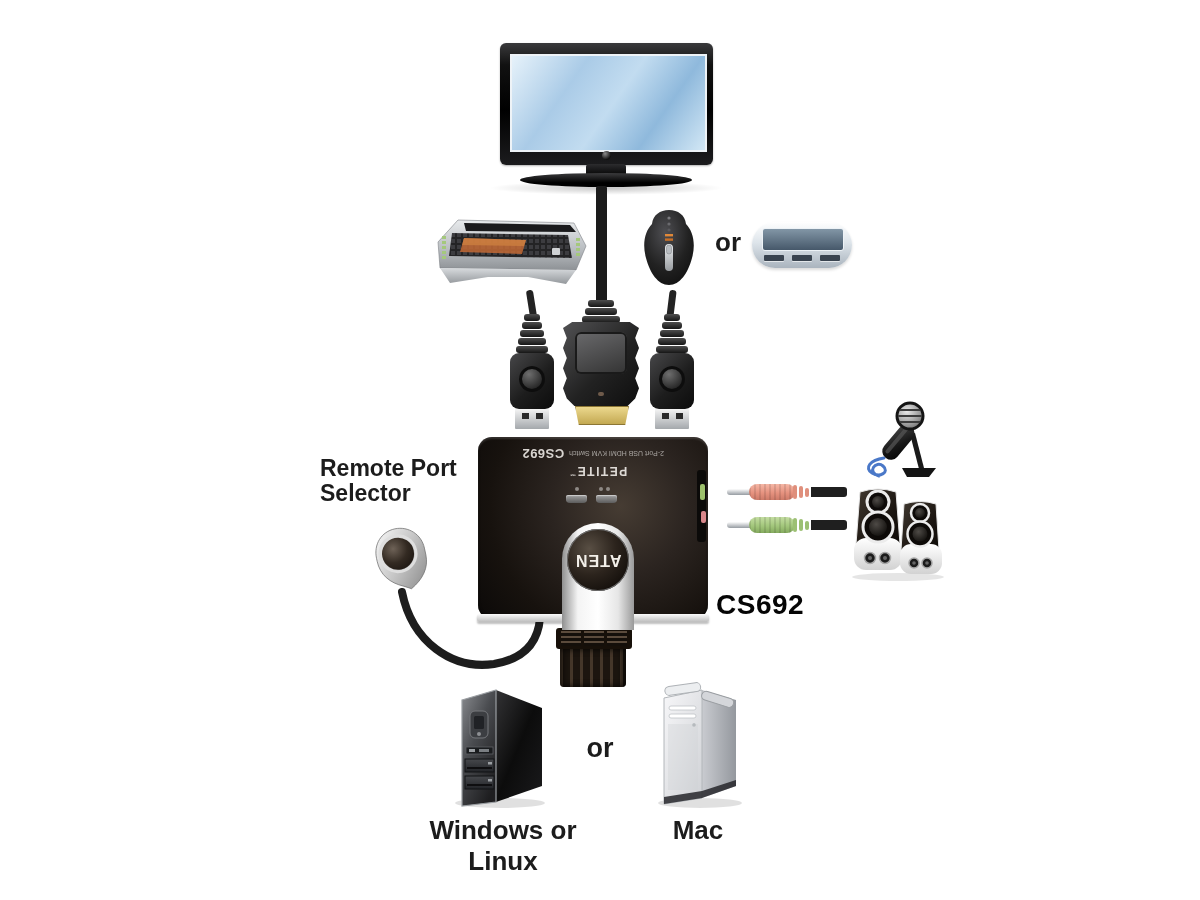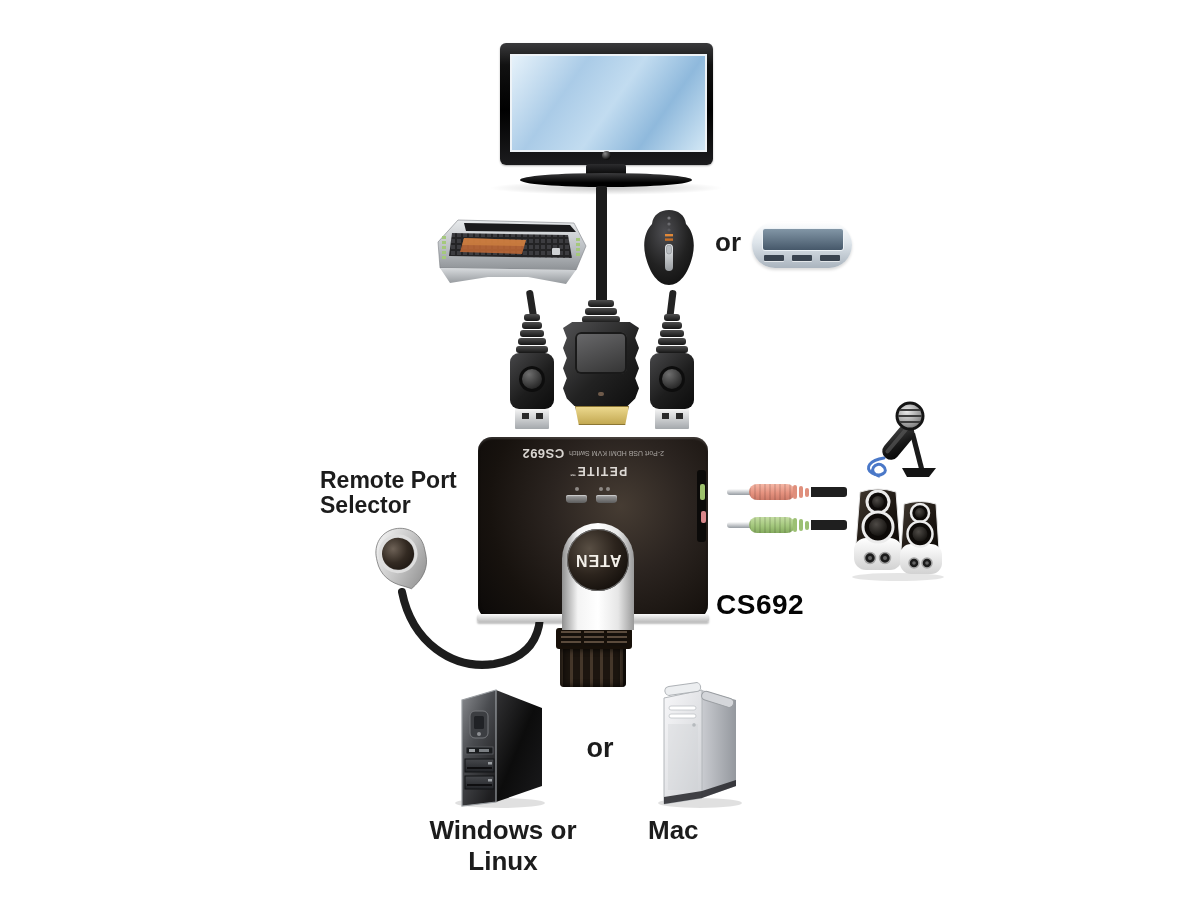--- a/index.html
+++ b/index.html
@@ -3,25 +3,25 @@
 <meta charset="utf-8">
 <style>
   html,body{margin:0;padding:0;}
   body{font-family:"Liberation Sans", sans-serif; background:#fff;}
   #stage{position:relative;width:1200px;height:888px;background:#ffffff;overflow:hidden;}
   .abs{position:absolute;}
   .flip{transform:rotate(180deg);}
 
   
   .lbl{color:#1c1c1c;font-weight:600;}
-  #remote-label{left:320px;top:468px;width:160px;font-size:23px;line-height:1.1;}
+  #remote-label{left:320px;top:456px;width:160px;font-size:23px;line-height:1.1;}
   #or-top{left:706px;top:227px;width:44px;font-size:26px;text-align:center;}
   #or-bottom{left:578px;top:733px;width:44px;font-size:27px;text-align:center;}
   #label-windows{left:396px;top:815px;width:214px;font-size:26px;text-align:center;}
-  #label-mac{left:648px;top:815px;width:100px;font-size:26px;}
+  #label-mac{left:648px;top:815px;width:100px;font-size:26px;text-align:center;}
   #cs692-caption{left:716px;top:589px;font-size:28px;font-weight:700;color:#050505;letter-spacing:.5px;}
 
   
   #monitor-bezel{left:500px;top:43px;width:213px;height:122px;border-radius:6px;
     background:linear-gradient(180deg,#3a3a3c 0%,#111 18%,#000 55%,#1c1c1e 100%);
     box-shadow:0 1px 2px rgba(0,0,0,.3);}
   #monitor-screen{left:510px;top:54px;width:193px;height:94px;border:2px solid #eef3f7;
     background:linear-gradient(125deg,#e6f2fa 0%,#aacbe7 30%,#c2dcf0 52%,#8fb9dc 74%,#d2e7f5 100%);}
   #monitor-power{left:602px;top:151px;width:9px;height:9px;border-radius:50%;
     background:radial-gradient(circle at 35% 30%,#8a8a8a,#111 70%);}

